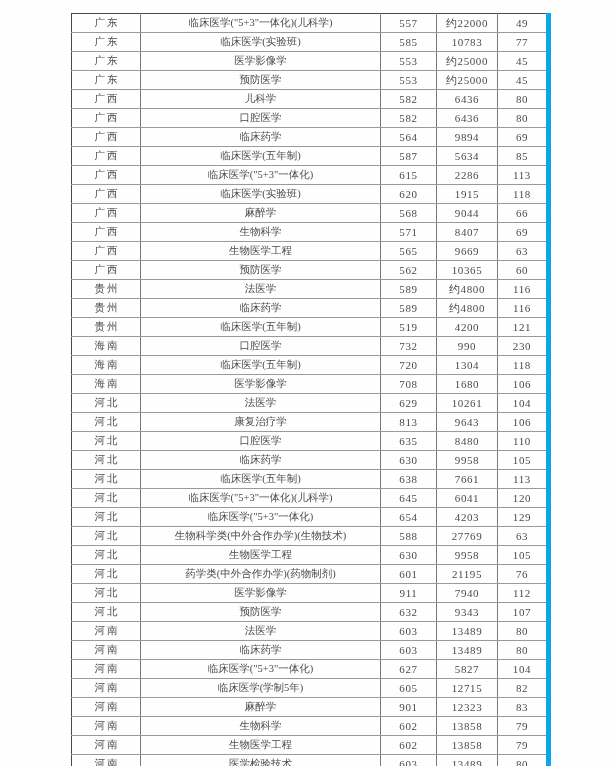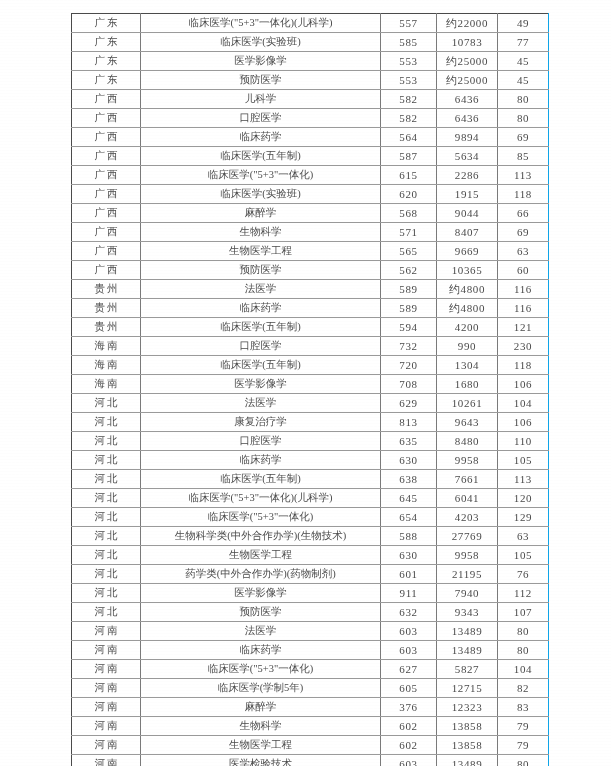--- a/index.html
+++ b/index.html
@@ -83,21 +83,21 @@
     border-top-color: #2f2f2f;
   }
   #score-table tr.line-mid td {
     border-top-color: #8c8c8c;
   }
 
   
   #score-table tr:first-child td { border-top: 1px solid #4a4a4a; }
   #score-table tr:last-child  td { border-bottom: 1px solid #4a4a4a; }
   #score-table td:first-child { border-left: 1px solid #4a4a4a; }
-  #score-table td:last-child  { border-right: 1px solid #0ea5e9; }
+  #score-table td:last-child  { border-right: 5px solid #0ea5e9; }
 
   
   #grain {
     position: absolute;
     inset: 0;
     pointer-events: none;
     opacity: 0.025;
     background:
       repeating-linear-gradient(0deg, rgba(0,0,0,0.6) 0px, rgba(0,0,0,0) 1px, rgba(0,0,0,0) 3px);
   }
@@ -225,21 +225,21 @@
         <tr class="line-dark">
           <td class="province">贵州</td>
           <td class="major">临床药学</td>
           <td class="num">589</td>
           <td class="num">约4800</td>
           <td class="num">116</td>
         </tr>
         <tr class="line-mid">
           <td class="province">贵州</td>
           <td class="major">临床医学(五年制)</td>
-          <td class="num">594</td>
+          <td class="num">519</td>
           <td class="num">4200</td>
           <td class="num">121</td>
         </tr>
         <tr>
           <td class="province">海南</td>
           <td class="major">口腔医学</td>
           <td class="num">732</td>
           <td class="num">990</td>
           <td class="num">230</td>
         </tr>
@@ -365,21 +365,21 @@
         <tr class="line-dark">
           <td class="province">河南</td>
           <td class="major">临床医学(学制5年)</td>
           <td class="num">605</td>
           <td class="num">12715</td>
           <td class="num">82</td>
         </tr>
         <tr class="line-mid">
           <td class="province">河南</td>
           <td class="major">麻醉学</td>
-          <td class="num">376</td>
+          <td class="num">901</td>
           <td class="num">12323</td>
           <td class="num">83</td>
         </tr>
         <tr>
           <td class="province">河南</td>
           <td class="major">生物科学</td>
           <td class="num">602</td>
           <td class="num">13858</td>
           <td class="num">79</td>
         </tr>

